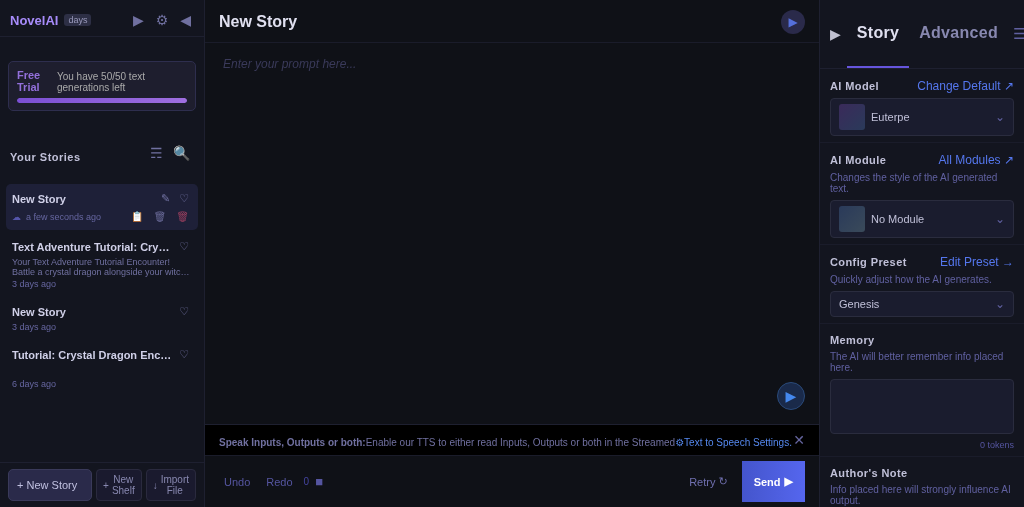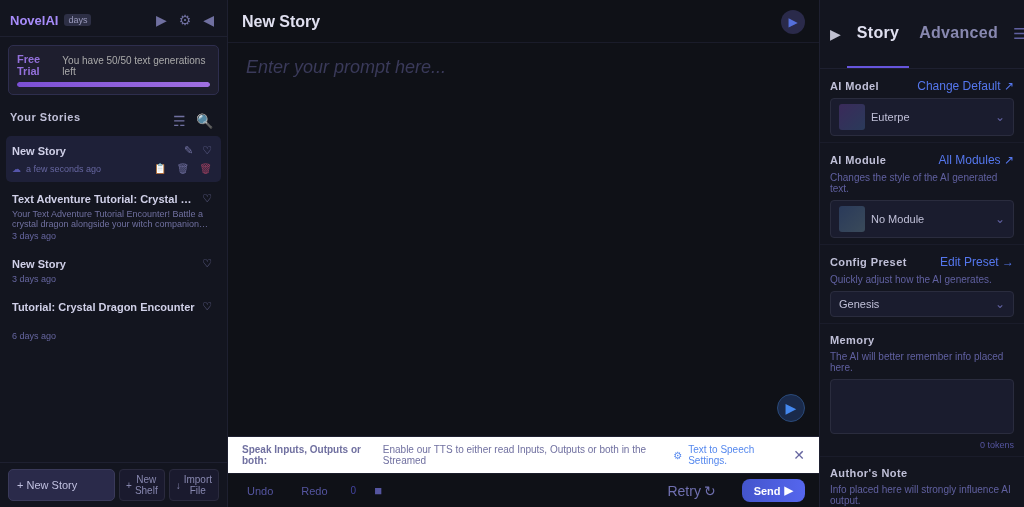--- a/index.html
+++ b/index.html
@@ -9,26 +9,27 @@
       color: #c8c8d0;
       display: flex;
       height: 507px;
       width: 1024px;
       overflow: hidden;
       font-size: 12px;
     }
 
     
     .sidebar {
-      width: 228px;
+      width: 205px;
       background: #13151f;
       display: flex;
       flex-direction: column;
       border-right: 1px solid #1e2030;
       flex-shrink: 0;
+      gap: 16px;
     }
 
     .sidebar-header {
       padding: 10px 10px 6px 10px;
       display: flex;
       align-items: center;
       gap: 6px;
       border-bottom: 1px solid #1e2030;
     }
 
@@ -103,21 +104,21 @@
     }
 
     .progress-fill {
       height: 100%;
       background: linear-gradient(90deg, #7b4fd4, #9f6fe0);
       border-radius: 3px;
     }
 
     .your-stories {
       display: flex;
-      align-items: flex-start;
+      align-items: flex-end;
       padding: 8px 10px 5px 10px;
       justify-content: space-between;
     }
 
     .your-stories-label {
       font-size: 11px;
       font-weight: 700;
       color: #c0c0d8;
       letter-spacing: 0.5px;
     }
@@ -283,21 +284,21 @@
 
     .editor-area {
       flex: 1;
       padding: 14px 18px;
       position: relative;
       overflow-y: auto;
     }
 
     .editor-placeholder {
       color: #3a3a5a;
-      font-size: 18px;
+      font-size: 12px;
       font-style: italic;
     }
 
     .tts-bubble-icon {
       position: absolute;
       bottom: 14px;
       right: 14px;
       width: 28px;
       height: 28px;
       background: #1a2a4a;
@@ -305,26 +306,25 @@
       display: flex;
       align-items: center;
       justify-content: center;
       color: #4488ee;
       font-size: 14px;
       cursor: pointer;
       border: 1px solid #2a4a7a;
     }
 
     .tts-bar {
-      background: #ffffff;
+      background: #000000;
       border-top: 1px solid #1e2030;
       padding: 7px 14px;
       display: flex;
-      align-items: center;
-      gap: 6px;
+      align-items: flex-end;
       font-size: 10px;
       color: #7070a0;
     }
 
     .tts-bar a {
       color: #5588ee;
       text-decoration: none;
     }
 
     .tts-close {
@@ -332,21 +332,21 @@
       cursor: pointer;
       color: #6666a0;
       font-size: 14px;
     }
 
     .editor-footer {
       display: flex;
       align-items: center;
       padding: 5px 14px;
       border-top: 1px solid #1a1c2a;
-      gap: 18px;
+      gap: 6px;
     }
 
     .btn-undo-redo {
       background: none;
       border: none;
       color: #5555a0;
       font-size: 11px;
       cursor: pointer;
       padding: 3px 5px;
       border-radius: 3px;
@@ -364,38 +364,38 @@
       font-size: 13px;
       cursor: pointer;
     }
 
     .footer-spacer { flex: 1; }
 
     .btn-retry {
       background: none;
       border: none;
       color: #7070b0;
-      font-size: 14px;
-      cursor: pointer;
-      display: flex;
-      align-items: flex-start;
+      font-size: 11px;
+      cursor: pointer;
+      display: flex;
+      align-items: flex-end;
       gap: 3px;
       padding: 3px 8px;
       border-radius: 4px;
     }
 
     .btn-send {
       background: linear-gradient(90deg, #4455cc, #5566ee);
       border: none;
       color: #fff;
       font-size: 11px;
       font-weight: 600;
       cursor: pointer;
-      padding: 5px 12px;
-      border-radius: 8px;
+      padding: 14px 12px;
+      border-radius: 0;
       display: flex;
       align-items: center;
       gap: 4px;
       text-align: center;
     }
 
     
     .right-panel {
       width: 205px;
       background: #13151f;

